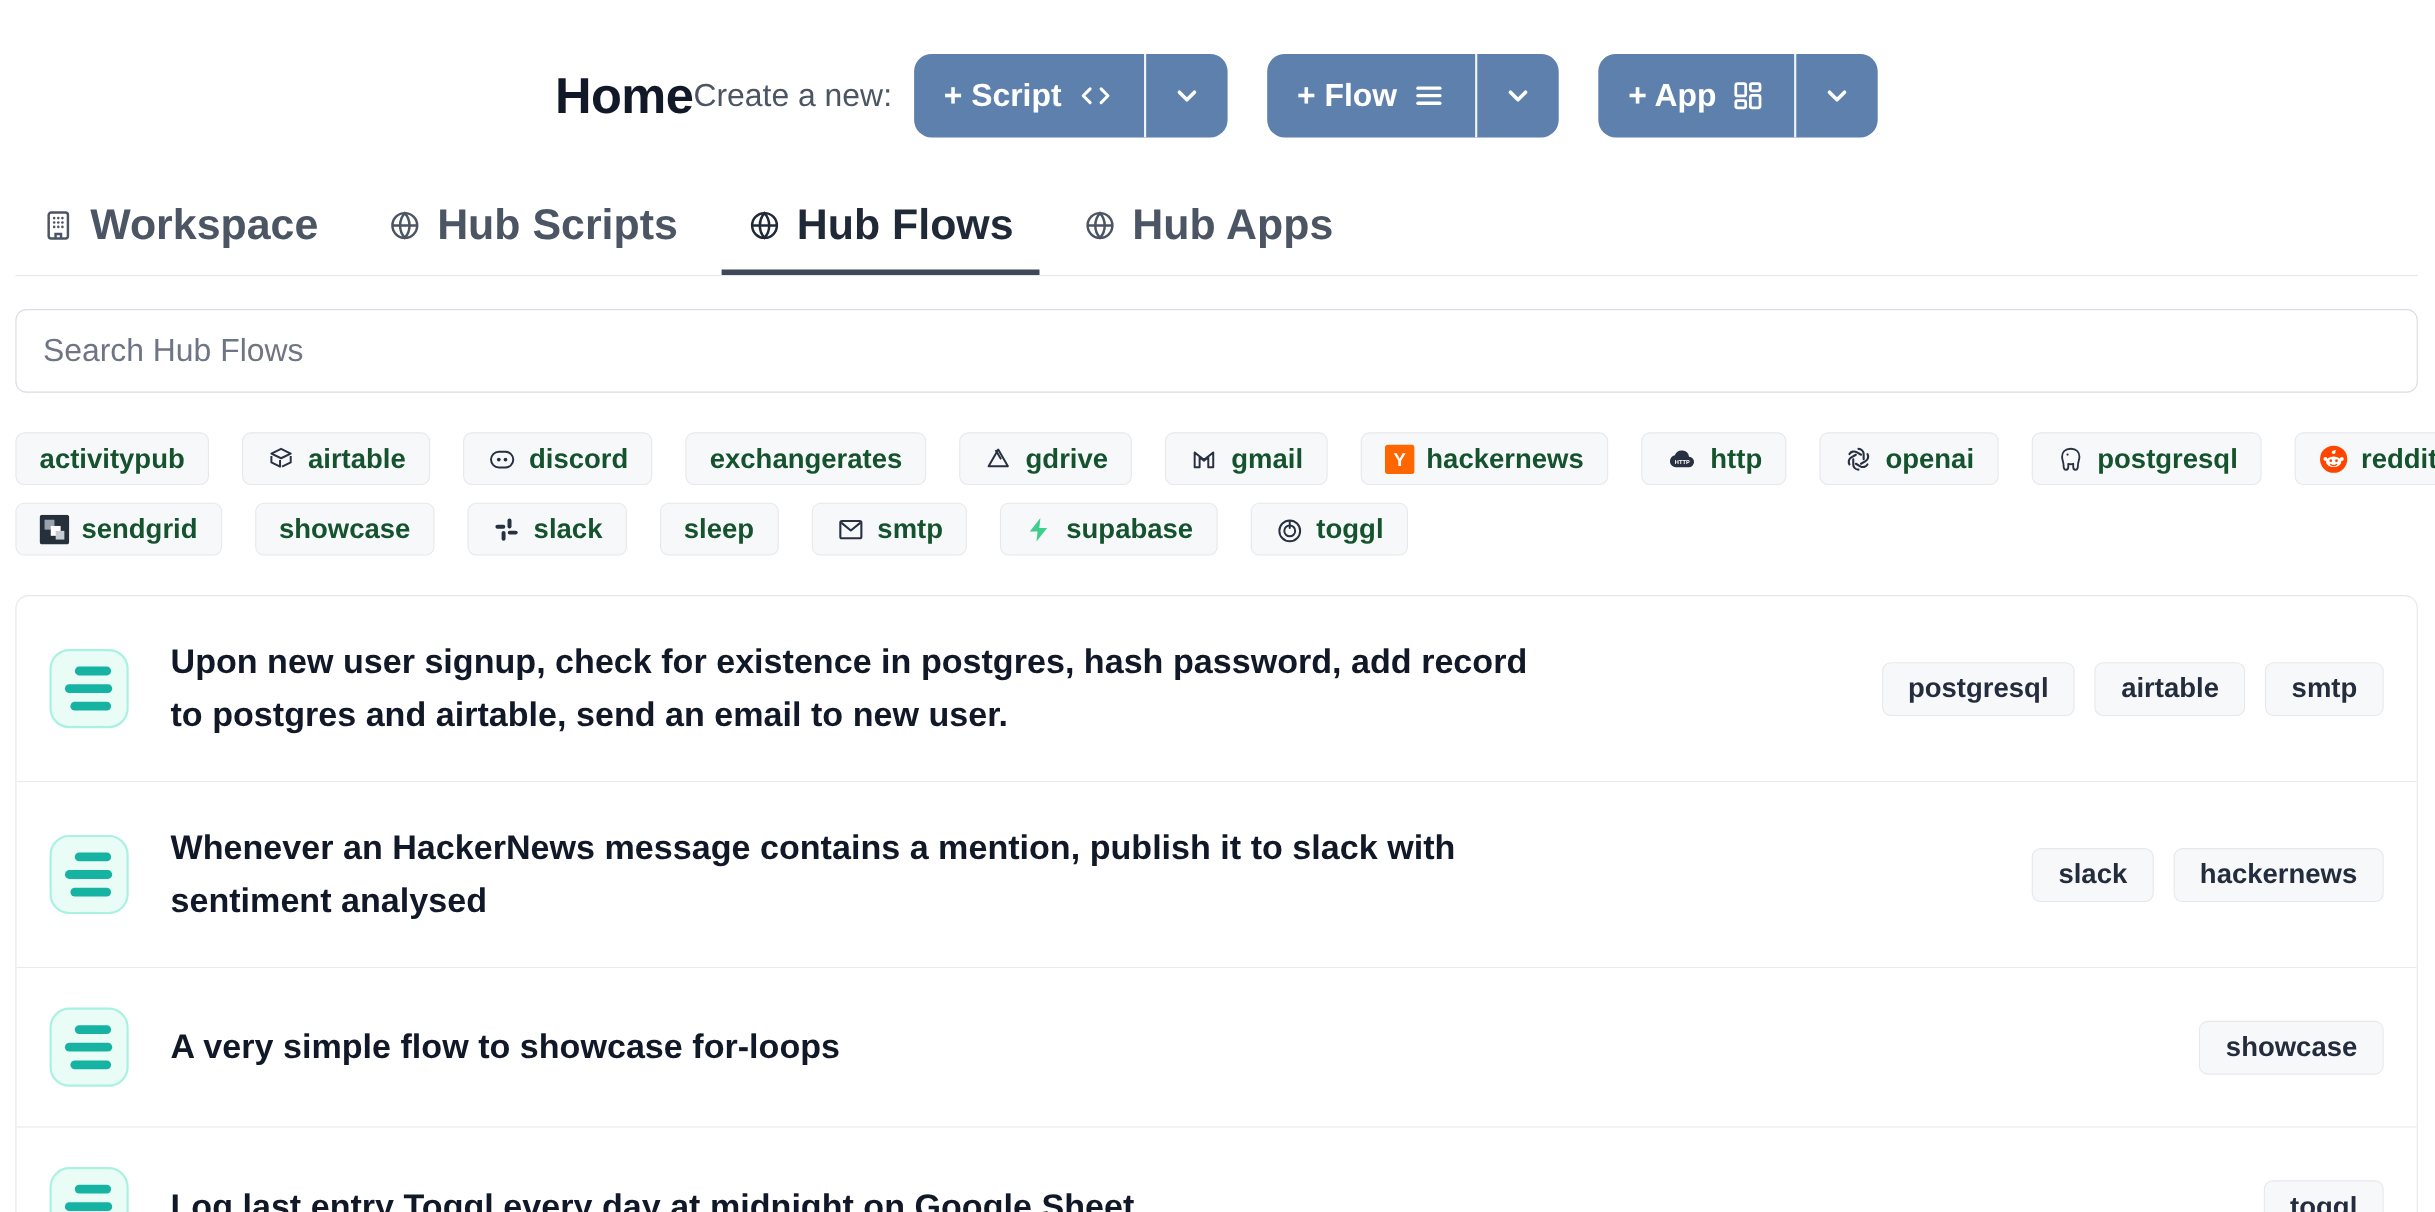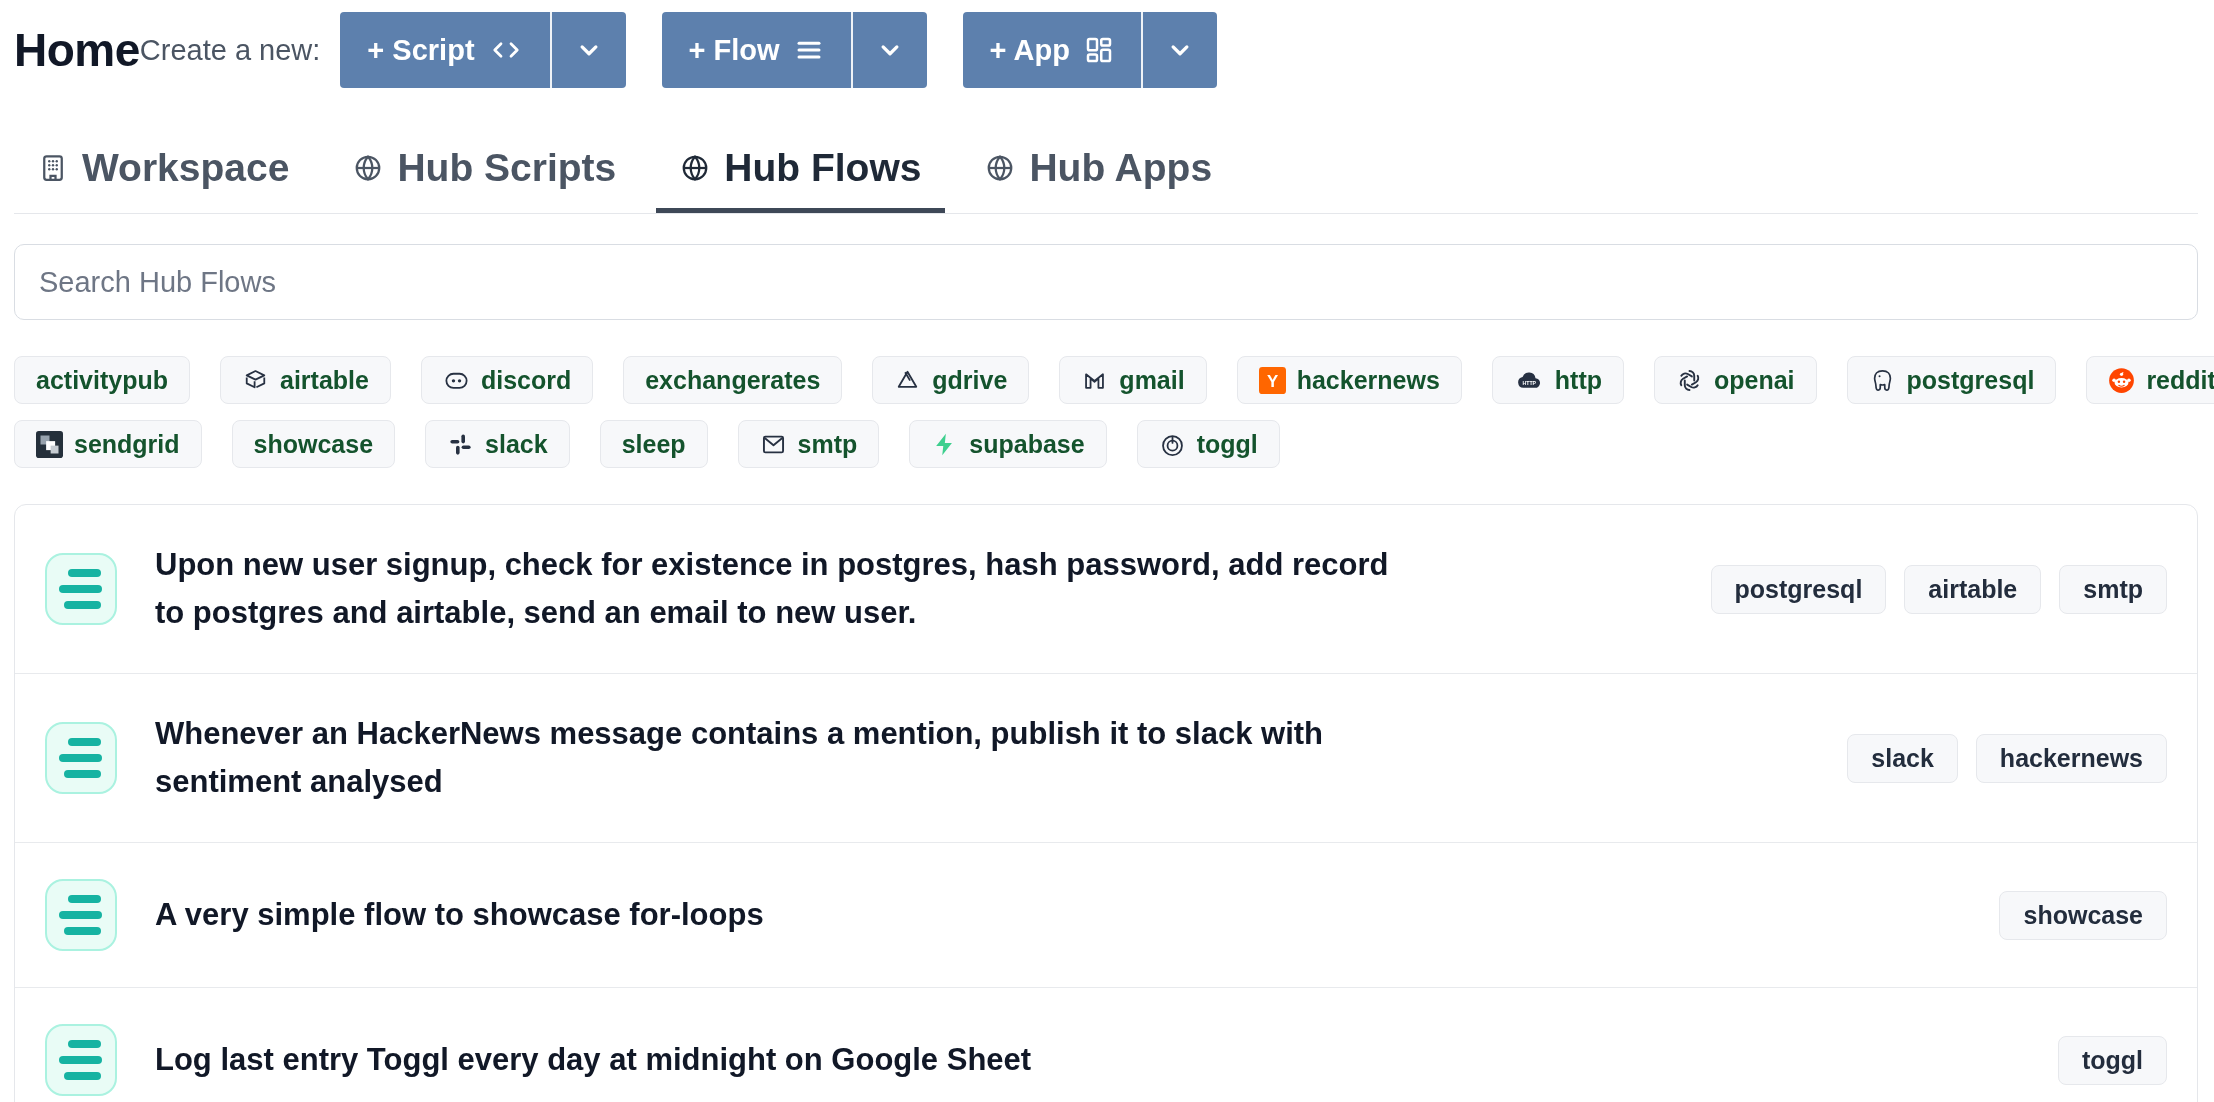--- a/index.html
+++ b/index.html
@@ -2,25 +2,25 @@
 <html><head>
 <meta charset="utf-8">
 <style>
   html,body{margin:0;padding:0;background:#ffffff;}
   body{
     width:2214px;height:1102px;overflow:hidden;box-sizing:border-box;
     font-family:"Liberation Sans","DejaVu Sans",sans-serif;color:#1f2937;
     padding:0 16px 0 14px;
   }
   
-  .header{display:flex;align-items:center;justify-content:flex-start;padding-top:12px;}
+  .header{display:flex;align-items:center;justify-content:center;padding-top:23px;margin-top:26px;}
   .page-title{font-size:46px;font-weight:800;color:#111827;letter-spacing:-0.5px;margin:0;}
   .header-right{display:flex;align-items:center;gap:20px;}
   .create-label{font-size:29px;color:#4b5563;}
-  .btn-group{display:flex;height:76px;border-radius:4px;overflow:hidden;background:#5d80ad;flex-shrink:0;cursor:pointer;}
+  .btn-group{display:flex;height:76px;border-radius:16px;overflow:hidden;background:#5d80ad;flex-shrink:0;cursor:pointer;}
   .btn-main{display:flex;align-items:center;gap:14px;padding:0 27px;color:#fff;font-size:29px;font-weight:700;
     border:none;background:transparent;border-right:2px solid rgba(255,255,255,0.9);cursor:pointer;font-family:inherit;}
   .btn-caret{width:74px;display:flex;align-items:center;justify-content:center;border:none;background:transparent;cursor:pointer;}
   .btn-main svg,.btn-caret svg{display:block;}
   
   .tabs{margin-top:44px;display:flex;gap:16px;border-bottom:1px solid #e5e7eb;}
   .tab{display:flex;align-items:center;gap:14px;padding:14px 24px 18px;font-size:39px;font-weight:600;
     color:#4b5563;border-bottom:5px solid transparent;cursor:pointer;white-space:nowrap;}
   .tab.active{color:#1f2937;font-weight:700;border-bottom-color:#3e4857;}
   .tab svg{display:block;}

